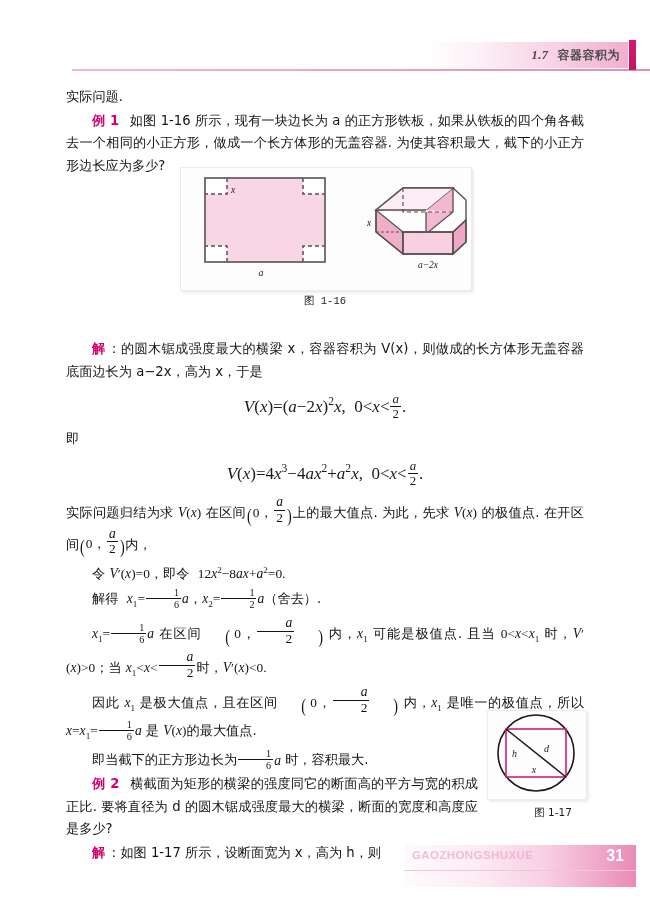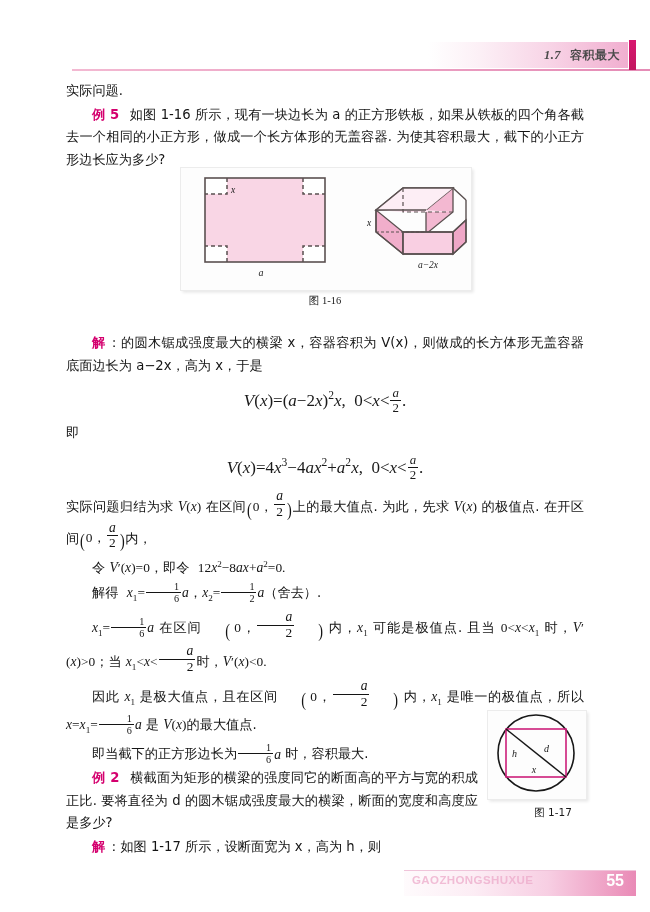--- a/index.html
+++ b/index.html
@@ -67,21 +67,21 @@
     top: 0px;
     width: 7px;
     height: 30px;
     background: linear-gradient(to bottom, #d8176f, #c2165f);
   }
 
   
   .content {
     position: absolute;
     left: 66px;
-    top: 80px;
+    top: 86px;
     width: 518px;
   }
   p.tx {
     margin: 0 0 1px 0;
     font-size: 13.2px;
     line-height: 22.5px;
     text-align: justify;
     font-family: "DejaVu Sans", "Liberation Sans", sans-serif;
     color: #141414;
   }
@@ -144,21 +144,21 @@
     border: 1px solid #ececec;
     box-shadow: 1.5px 1.5px 3px rgba(0,0,0,0.10);
   }
   .fig1-cap {
     position: absolute;
     left: 180px;
     top: 294px;
     width: 290px;
     text-align: center;
     font-size: 10.5px;
-    font-family: Liberation Serif, serif;
+    font-family: Liberation Mono, monospace;
     color: #1a1a1a;
   }
 
   
   .fig2 {
     position: absolute;
     left: 487px;
     top: 710px;
     width: 98px;
     height: 88px;
@@ -174,23 +174,23 @@
     text-align: center;
     font-size: 10.5px;
     font-family: "DejaVu Sans", "Liberation Sans", sans-serif;
     color: #1a1a1a;
   }
 
   
   .footer {
     position: absolute;
     left: 404px;
-    top: 870px;
+    top: 845px;
     width: 232px;
-    height: 26px;
+    height: 42px;
     text-decoration: underline;
   }
   .footer-band {
     position: absolute;
     inset: 0;
     background: linear-gradient(to right, rgba(250,226,238,0.15) 0%, rgba(250,222,236,0.55) 30%, rgba(246,198,222,0.85) 62%, #eea0c4 88%, #e98ab6 100%);
   }
   .footer-brand {
     position: absolute;
     left: 8px;
@@ -222,30 +222,30 @@
 </style>
 </head>
 <body>
 
 <div class="page">
 
   <div class="header">
     <div class="header-rule"></div>
     <div class="header-band"></div>
     <div class="header-title">
-      <span class="num">1.7</span><span class="cn">容积最大</span>
+      <span class="num">1.7</span><span class="cn">容器容积为</span>
     </div>
     <div class="header-tab"></div>
   </div>
 
   <div class="content">
 
     <p class="tx">实际问题.</p>
 
-    <p class="tx indent"><span class="lead">例 5</span>&nbsp;&nbsp;<span>如图 1-16 所示，现有一块边长为 a 的正方形铁板，如果从铁板的四个角各截去一个相同的小正方形，做成一个长方体形的无盖容器. 为使其容积最大，截下的小正方形边长应为多少?</span></p>
+    <p class="tx indent"><span class="lead">例 1</span>&nbsp;&nbsp;<span>如图 1-16 所示，现有一块边长为 a 的正方形铁板，如果从铁板的四个角各截去一个相同的小正方形，做成一个长方体形的无盖容器. 为使其容积最大，截下的小正方形边长应为多少?</span></p>
 
     <div style="height:160px"></div>
 
     <p class="tx indent"><span class="lead">解</span><span>：的圆木锯成强度最大的横梁 x，容器容积为 V(x)，则做成的长方体形无盖容器底面边长为 a−2x，高为 x，于是</span></p>
 
     <div class="eq">
       <span class="it">V</span>(<span class="it">x</span>)=(<span class="it">a</span>−2<span class="it">x</span>)<sup class="sm">2</sup><span class="it">x</span>,&nbsp; 0&lt;<span class="it">x</span>&lt;<span class="frac"><span class="n it">a</span><span class="d">2</span></span>.
     </div>
 
     <p class="tx">即</p>
@@ -352,17 +352,17 @@
       <text x="24" y="46" font-family="Liberation Serif, serif" font-style="italic" font-size="10" fill="#1a1a1a">h</text>
       <text x="56" y="41" font-family="Liberation Serif, serif" font-style="italic" font-size="10" fill="#1a1a1a">d</text>
       <text x="46" y="62" font-family="Liberation Serif, serif" font-style="italic" font-size="10" fill="#1a1a1a" text-anchor="middle">x</text>
     </svg>
   </div>
   <div class="fig2-cap">图 1-17</div>
 
   <div class="footer">
     <div class="footer-band"></div>
     <div class="footer-brand">GAOZHONGSHUXUE</div>
-    <div class="footer-page">55</div>
+    <div class="footer-page">31</div>
   </div>
   <div class="footer-underline"></div>
 
 </div>
 
 </body></html>

